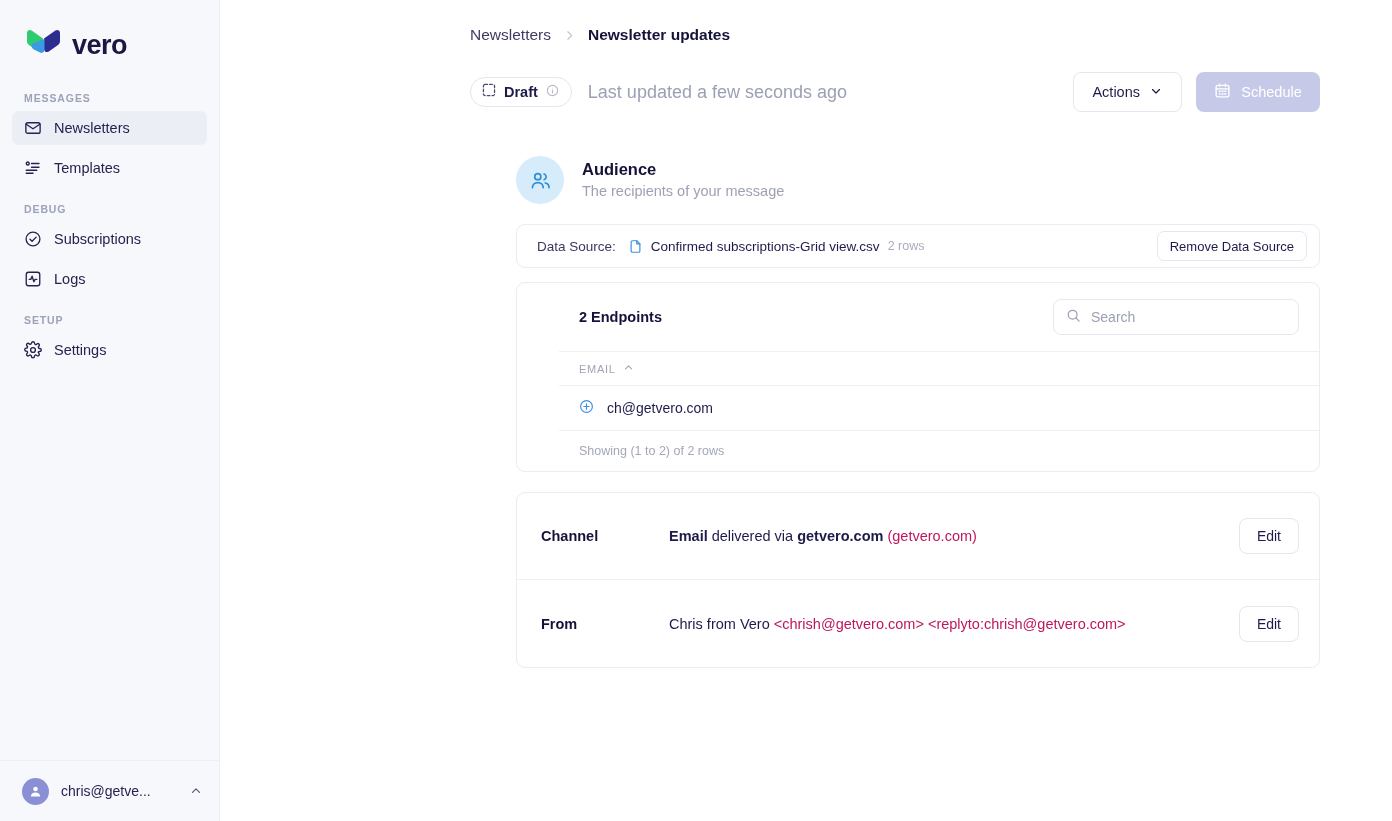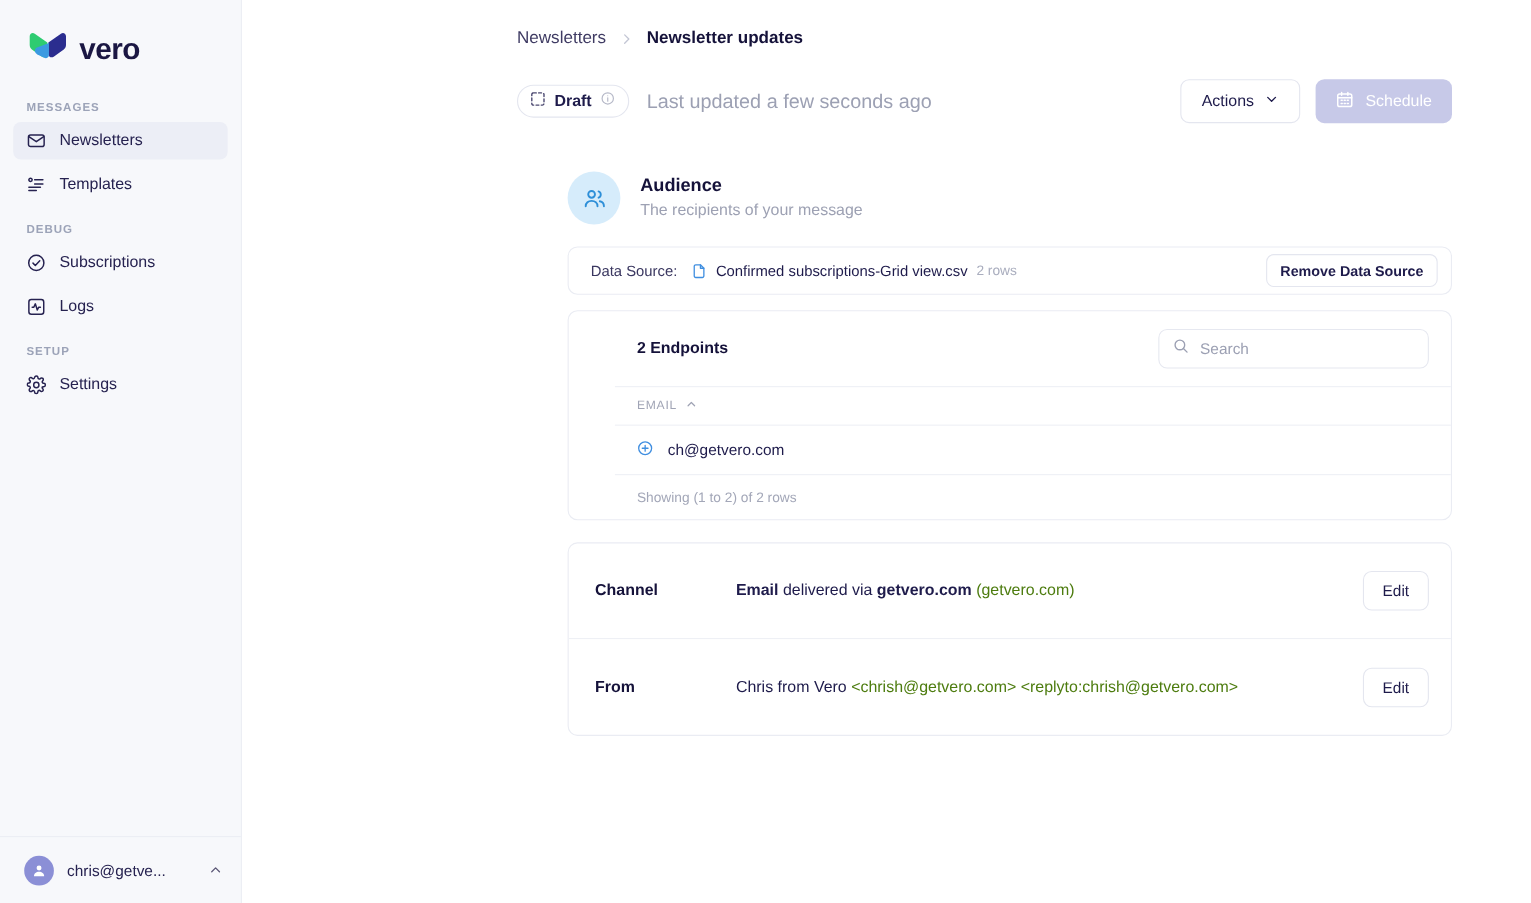--- a/index.html
+++ b/index.html
@@ -100,21 +100,21 @@
   .card {
     margin: 0 72px 0 296px;
     border: 1px solid #eaecf3; border-radius: 9px; background: #fff;
   }
   .card.datasource { margin-top: 20px; display: flex; align-items: center; height: 44px; padding: 0 12px 0 20px; }
   .ds-label { font-size: 13.5px; color: #3a3760; font-weight: 400; }
   .ds-file-icon { margin: 0 8px 0 12px; display: flex; }
   .ds-name { font-size: 13.5px; color: #1e1b4b; }
   .ds-rows { font-size: 12.5px; color: #a9adbe; margin-left: 8px; }
   .ds-spacer { flex: 1; }
-  .btn-remove { height: 30px; font-size: 13px; padding: 0 12px; border-radius: 7px; font-weight: bold; }
+  .btn-remove { height: 30px; font-size: 13px; padding: 0 12px; border-radius: 7px; }
 
   .card.endpoints { margin-top: 14px; padding-left: 42px; }
   .ep-head { display: flex; align-items: center; padding: 16px 20px; }
   .ep-title { font-size: 14.5px; font-weight: 700; color: #15123a; }
   .ep-spacer { flex: 1; }
   .search-box {
     width: 246px; height: 36px; border: 1px solid #e6e8f0; border-radius: 8px;
     display: flex; align-items: center; gap: 10px; padding: 0 12px; background: #fff;
   }
   .search-box input {
@@ -135,21 +135,21 @@
     font-size: 14px; color: #1e1b4b;
   }
   .ep-foot { padding: 13px 20px; font-size: 12.5px; color: #a3a7b8; }
 
   .card.message { margin-top: 20px; }
   .msg-row { display: flex; align-items: center; height: 87px; padding: 0 20px 0 24px; border-bottom: 1px solid #eef0f5; }
   .msg-row:last-child { border-bottom: none; }
   .msg-label { width: 128px; font-size: 14.5px; font-weight: 700; color: #15123a; flex: 0 0 128px; }
   .msg-value { flex: 1; font-size: 14.5px; color: #1e1b4b; }
   .msg-value .b { font-weight: 700; }
-  .msg-value .muted { color: #4d7c0f; }
+  .msg-value .muted { color: #be185d; }
   .btn-edit { height: 36px; padding: 0 17px; font-size: 14px; border-radius: 8px; }
 </style>
 </head>
 <body>
 
 <div class="app">
 
   <aside class="sidebar">
     <div class="logo-wrap">
       <div class="logo">

